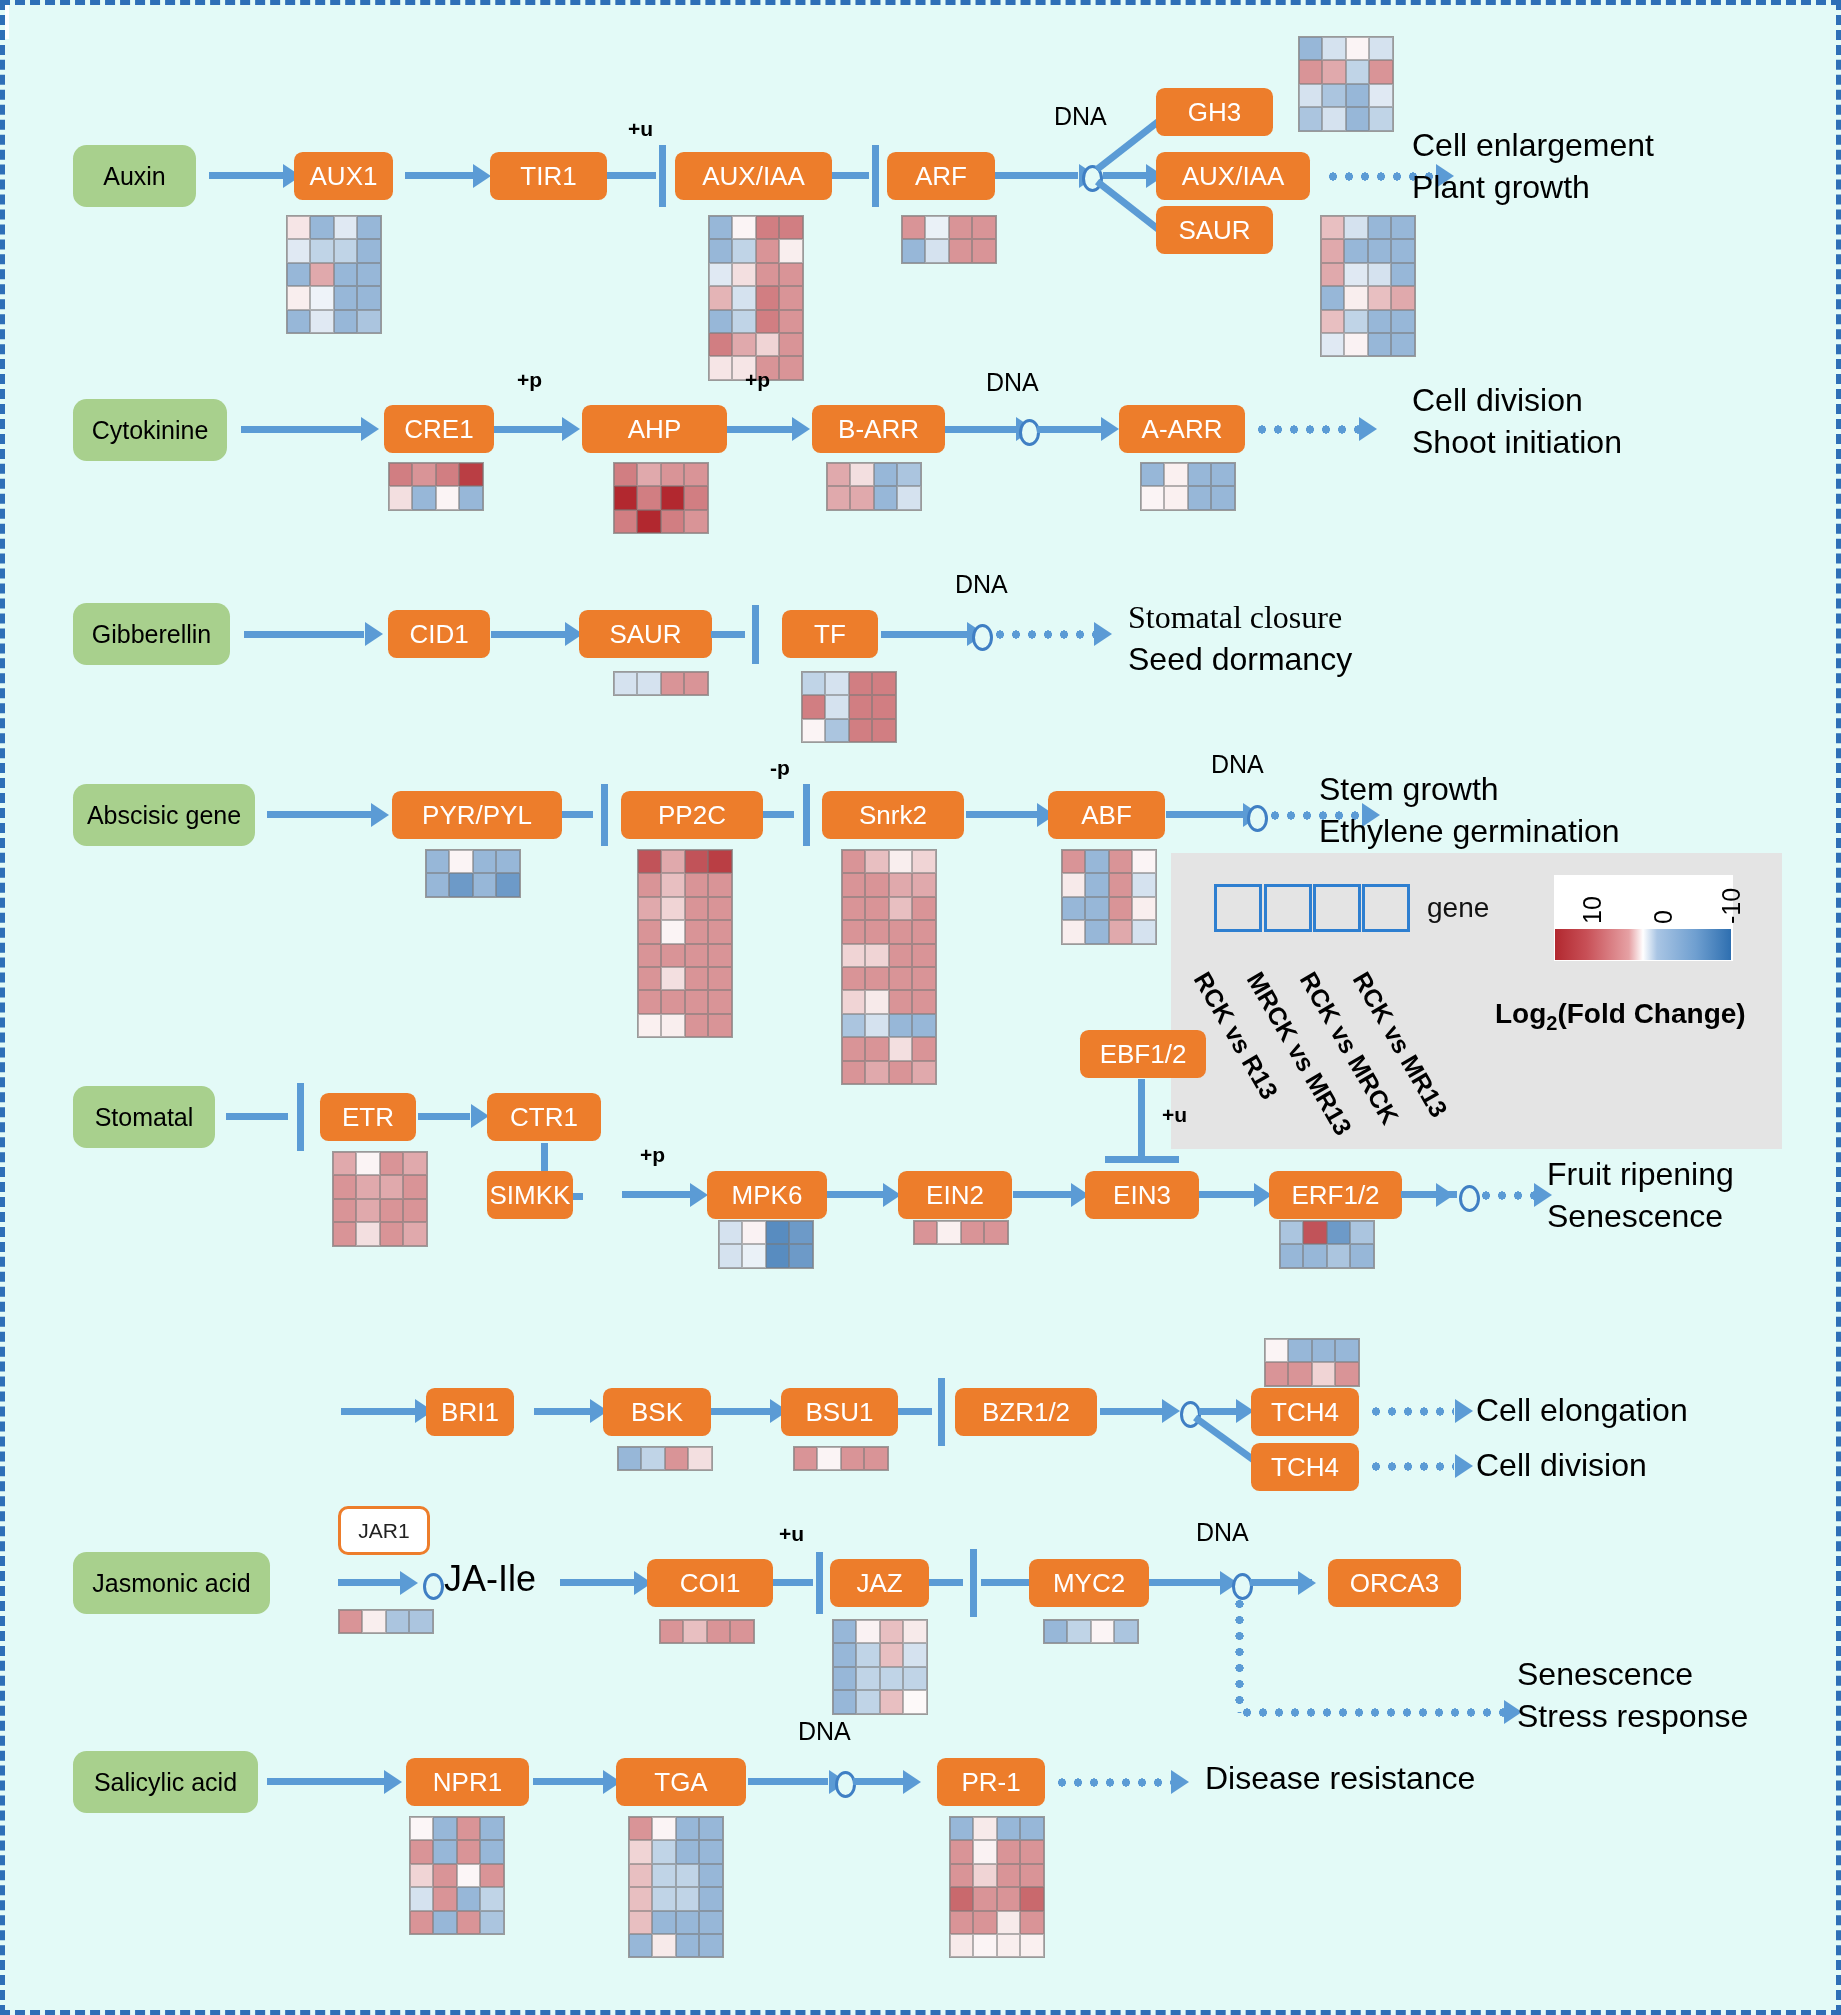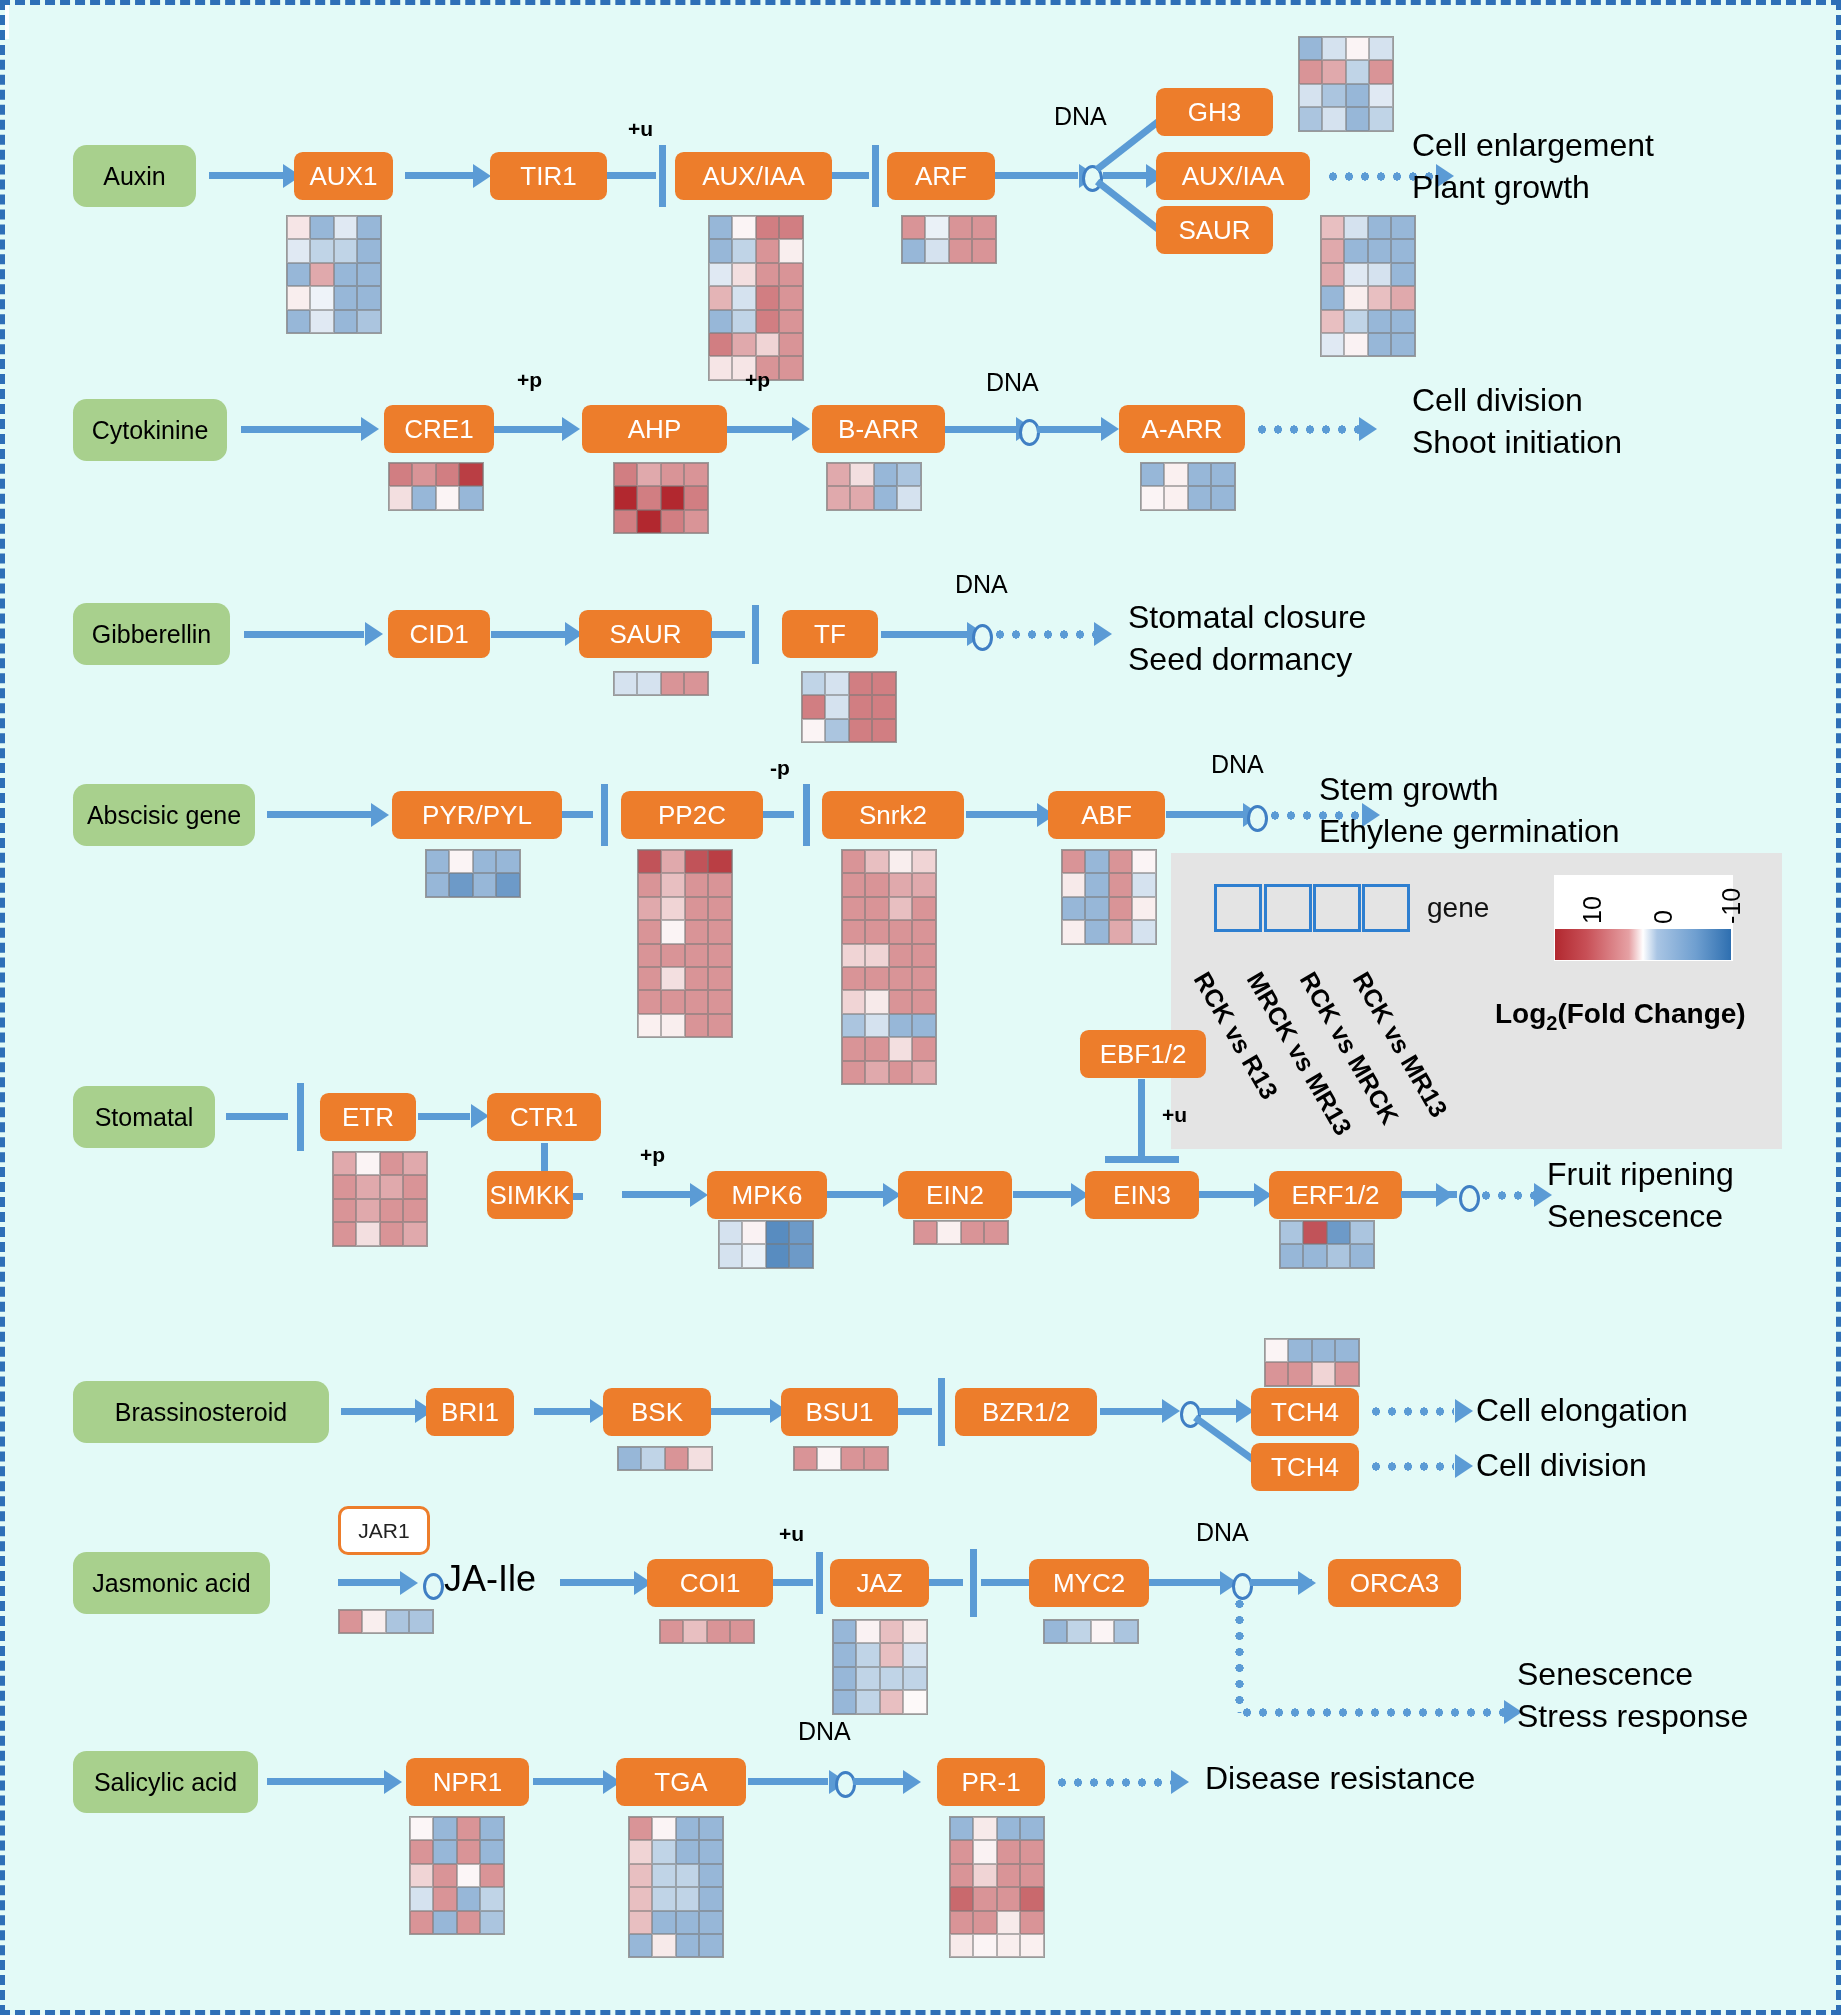--- a/index.html
+++ b/index.html
@@ -366,21 +366,21 @@
       <i style="background: rgb(171, 197, 223);"></i>
       <i style="background: rgb(209, 126, 130);"></i>
       <i style="background: rgb(209, 126, 130);"></i>
     </div>
     <div class="hline" style="left:876px;top:626px;width:86px;"></div>
     <div class="arrowhead" style="left:962px;top:617px;"></div>
     <div class="dnaring" style="left:967px;top:619px;"></div>
     <div class="txt small" style="left:950px;top:565px;">DNA</div>
     <div class="dotted" style="left:987px;top:625px;width:102px;"></div>
     <div class="arrowhead" style="left:1089px;top:617px;"></div>
-    <div class="txt" style="left:1123px;top:595px;">Stomatal closure</div>
+    <div class="txt" style="left:1123px;top:595px;font-family:Liberation Serif, serif;">Stomatal closure</div>
     <div class="txt" style="left:1123px;top:637px;">Seed dormancy</div>
     <div class="hormone" style="left:68px;top:779px;width:182px;">Abscisic gene</div>
     <div class="hline" style="left:262px;top:806px;width:105px;"></div>
     <div class="arrowhead" style="left:366px;top:798px;"></div>
     <div class="node" style="left:387px;top:786px;width:170px;">PYR/PYL</div>
     <div class="hm" style="left: 420px; top: 844px; grid-template-columns: repeat(4, 23.4px); grid-auto-rows: 23.4px;">
       <i style="background: rgb(151, 183, 216);"></i>
       <i style="background: rgb(251, 244, 245);"></i>
       <i style="background: rgb(151, 183, 216);"></i>
       <i style="background: rgb(151, 183, 216);"></i>
@@ -592,21 +592,20 @@
       <i style="background: rgb(171, 197, 223);"></i>
       <i style="background: rgb(151, 183, 216);"></i>
     </div>
     <div class="hline" style="left:1396px;top:1186px;width:56px;"></div>
     <div class="arrowhead" style="left:1431px;top:1178px;"></div>
     <div class="dnaring" style="left:1454px;top:1180px;"></div>
     <div class="dotted" style="left:1473px;top:1186px;width:56px;"></div>
     <div class="arrowhead" style="left:1529px;top:1178px;"></div>
     <div class="txt" style="left:1542px;top:1152px;">Fruit ripening</div>
     <div class="txt" style="left:1542px;top:1194px;">Senescence</div>
-    <div class="hormone" style="left:68px;top:1376px;width:256px;">Brassinosteroid</div>
     <div class="hline" style="left:336px;top:1403px;width:74px;"></div>
     <div class="arrowhead" style="left:410px;top:1394px;"></div>
     <div class="node" style="left:421px;top:1383px;width:88px;">BRI1</div>
     <div class="hline" style="left:529px;top:1403px;width:56px;"></div>
     <div class="arrowhead" style="left:585px;top:1394px;"></div>
     <div class="node" style="left:598px;top:1383px;width:108px;">BSK</div>
     <div class="hm" style="left: 612px; top: 1441px; grid-template-columns: repeat(4, 23.4px); grid-auto-rows: 23.4px;">
       <i style="background: rgb(151, 183, 216);"></i>
       <i style="background: rgb(192, 212, 231);"></i>
       <i style="background: rgb(217, 148, 151);"></i>

